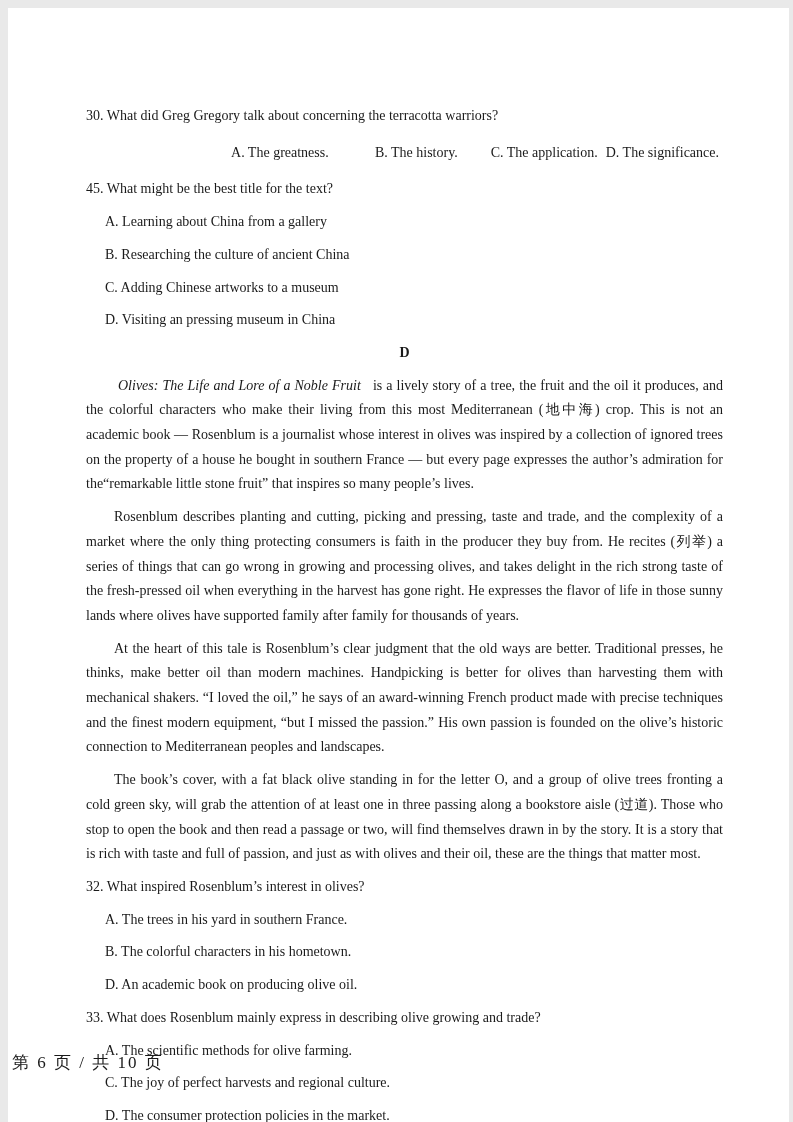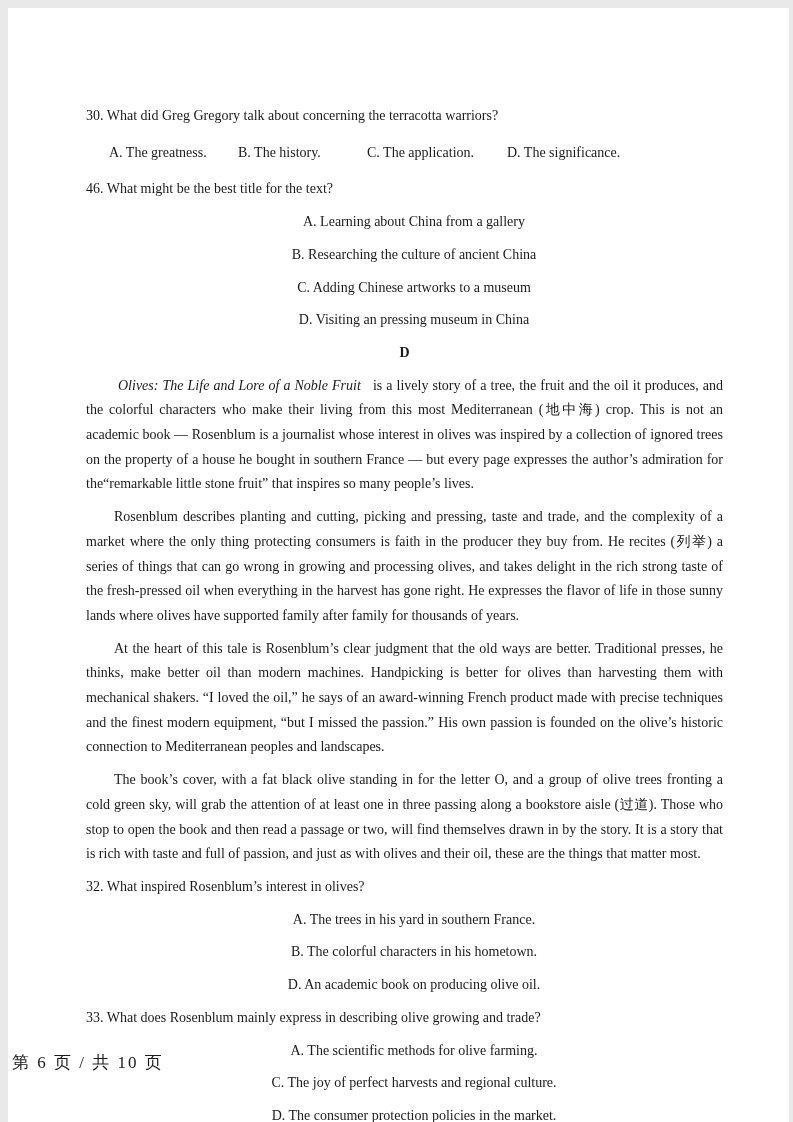--- a/index.html
+++ b/index.html
@@ -16,22 +16,22 @@
     overflow: hidden;
   }
   .content {
     position: absolute;
     top: 88px;
     left: 70px;
     width: 653px;
     line-height: 24.7px;
   }
   .qline { text-align: left; }
-  .optline { padding-left: 23px; text-align: center; }
-  .opt-row { padding-left: 23px; white-space: nowrap; }
+  .optline { padding-left: 23px; }
+  .opt-row { padding-left: 23px; white-space: nowrap; text-align: right; }
   .opt-col { display: inline-block; width: 129px; }
   .opt-col:last-child { width: auto; }
   .section-heading {
     text-align: center;
     font-weight: bold;
     font-family: "Liberation Serif", "DejaVu Serif", serif;
   }
   .para {
     text-align: justify;
     text-align-last: left;
@@ -53,21 +53,21 @@
 <body>
 
 <div class="page">
   <div class="content">
 
     <div class="qline">30. What did Greg Gregory talk about concerning the terracotta warriors?</div>
     <div class="opt-row">
       <span class="opt-col">A. The greatness.</span><span class="opt-col">B. The history.</span><span class="opt-col" style="width:140px">C. The application.</span><span class="opt-col">D. The significance.</span>
     </div>
 
-    <div class="qline">46. What might be the best title for the text?</div>
+    <div class="qline">45. What might be the best title for the text?</div>
     <div class="optline">A. Learning about China from a gallery</div>
     <div class="optline">B. Researching the culture of ancient China</div>
     <div class="optline">C. Adding Chinese artworks to a museum</div>
     <div class="optline">D. Visiting an pressing museum in China</div>
 
     <div class="section-heading">D</div>
 
     <div class="para"><span class="book-title">Olives: The Life and Lore of a Noble Fruit</span><span> is a lively story of a tree, the fruit and the oil it produces, and the colorful characters who make their living from this most Mediterranean (地中海) crop. This is not an academic book — Rosenblum is a journalist whose interest in olives was inspired by a collection of ignored trees on the property of a house he bought in southern France — but every page expresses the author’s admiration for the“remarkable little stone fruit” that inspires so many people’s lives.</span></div>
 
     <div class="para">Rosenblum describes planting and cutting, picking and pressing, taste and trade, and the complexity of a market where the only thing protecting consumers is faith in the producer they buy from. He recites (列举) a series of things that can go wrong in growing and processing olives, and takes delight in the rich strong taste of the fresh-pressed oil when everything in the harvest has gone right. He expresses the flavor of life in those sunny lands where olives have supported family after family for thousands of years.</div>

